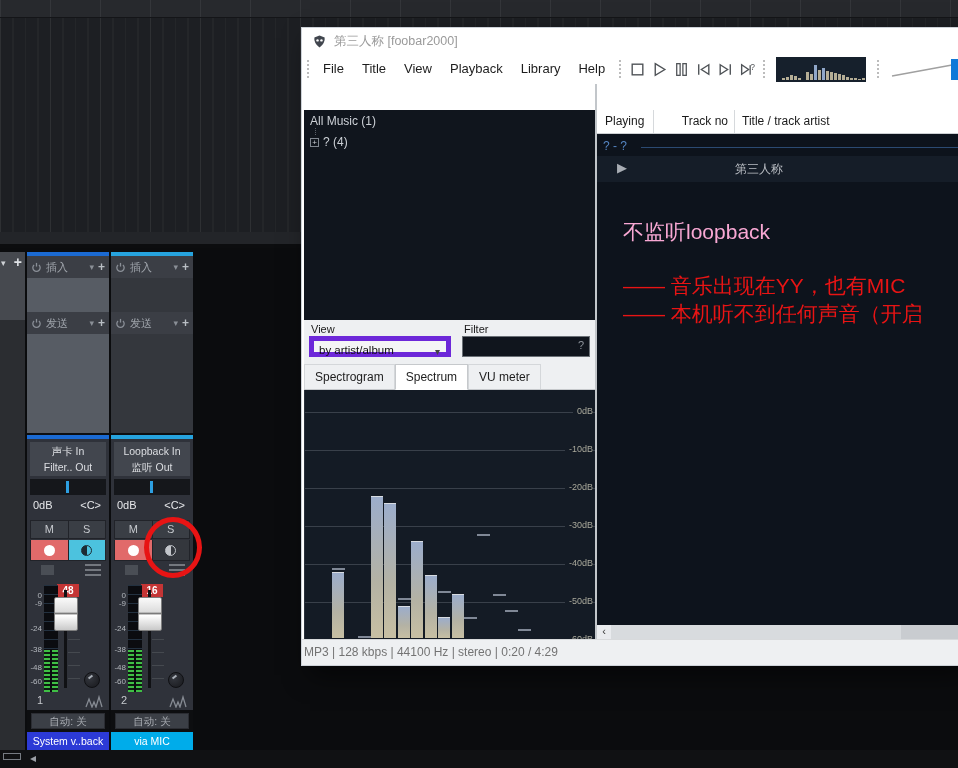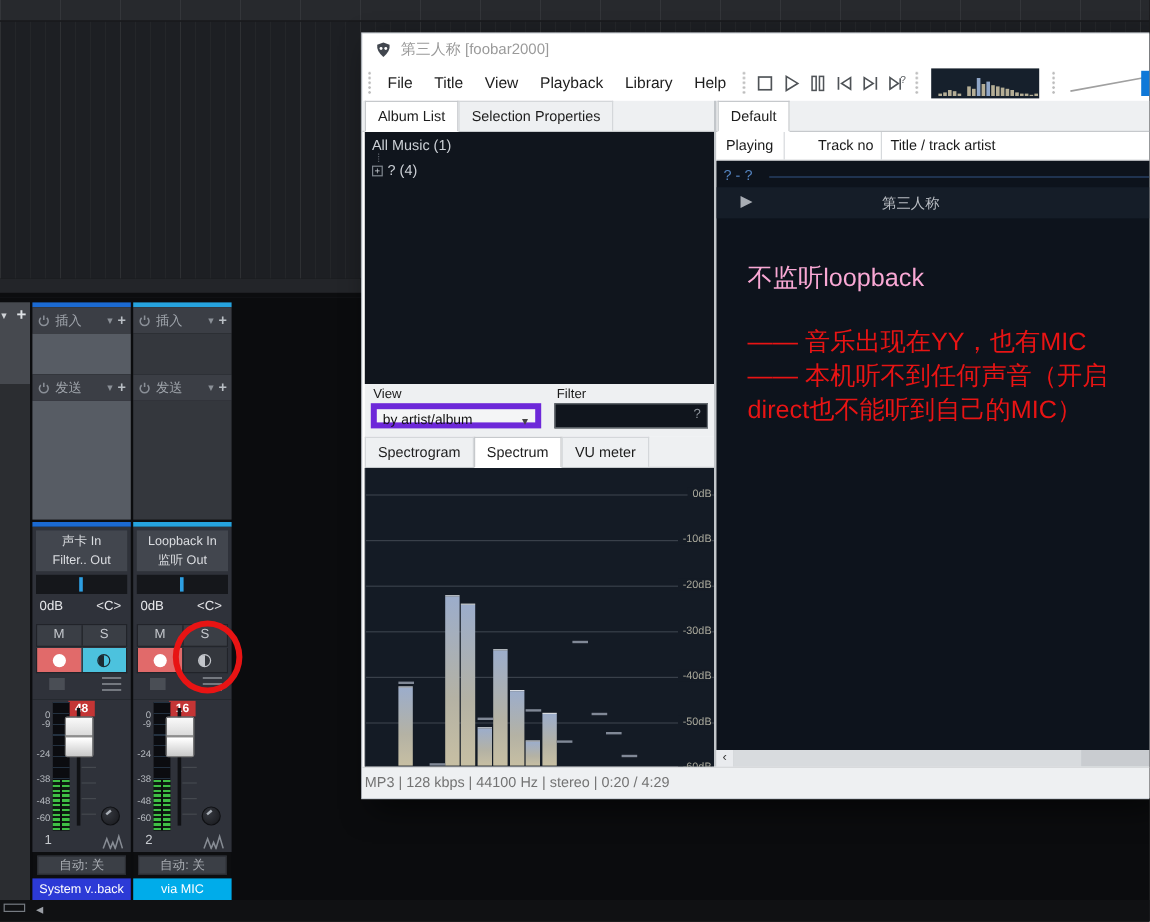--- a/index.html
+++ b/index.html
@@ -429,26 +429,20 @@
         </div>
       <div class="tb-grip"></div>
       <div class="volwrap">
         <svg width="86" height="25">
             <line x1="4" y1="19" x2="64" y2="8" stroke="#a0a0a0" stroke-width="1.4"></line>
             <rect id="vol-handle" x="63" y="2" width="14" height="21" fill="#1079d8"></rect>
           </svg>
       </div>
     </div>
 
-    <div class="fb-tabrow">
-      <div class="tabs-left">
-        <span class="tab active">Album List</span><span class="tab">Selection Properties</span>
-      </div>
-      <span class="tab active tab-default">Default</span>
-    </div>
     <div class="seam"></div>
 
     <div class="tree">
       <div class="root">All Music (1)</div>
       <div class="conn"></div>
       <div class="noderow">
         <span class="expander">+</span>
         <span>? (4)</span>
       </div>
     </div>
@@ -514,21 +508,20 @@
         <div class="gline"></div>
       </div>
       <div class="playrow">
         <span class="ptri">▶</span>
         <span class="ptitle">第三人称</span>
       </div>
       <div class="anno anno1" style="color: #f9a8d4;">不监听loopback</div>
       <div class="anno anno2" style="color: rgb(232, 20, 20);">
         <div>—— 音乐出现在YY，也有MIC</div>
         <div>—— 本机听不到任何声音（开启</div>
-        <div>direct也不能听到自己的MIC）</div>
       </div>
     </div>
 
     <div class="hscroll">
       <div class="arrow">‹</div>
       <div class="thumb"></div>
     </div>
 
     <div class="status">MP3 | 128 kbps | 44100 Hz | stereo | 0:20 / 4:29</div>
   </div>

